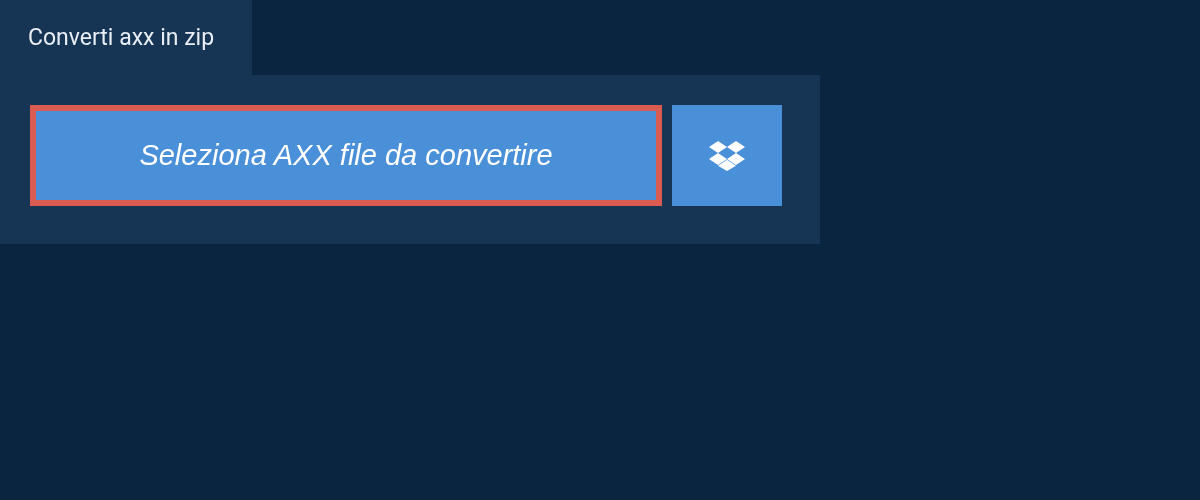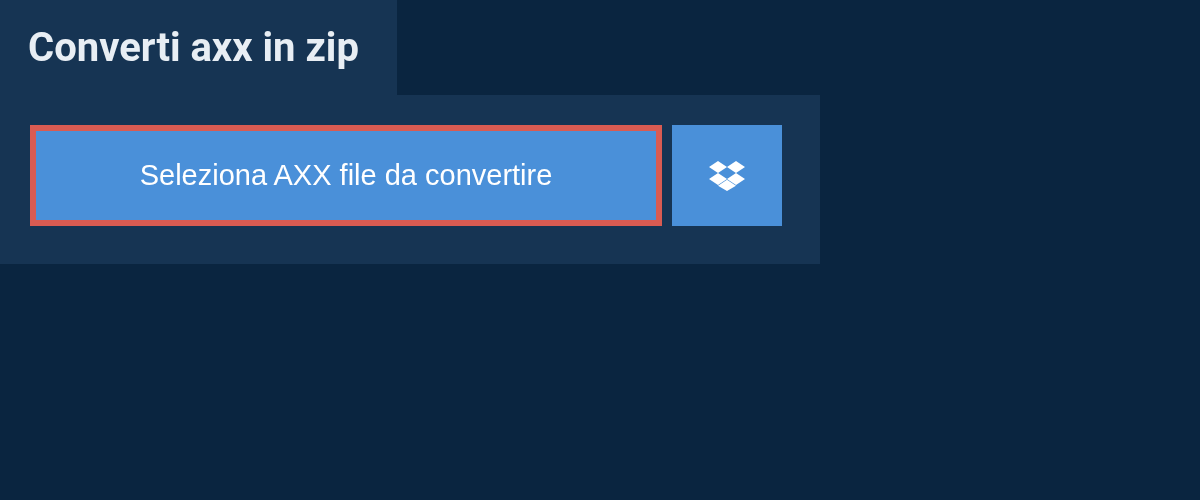--- a/index.html
+++ b/index.html
@@ -13,22 +13,22 @@
       background: #0a2540;
       font-family: -apple-system, BlinkMacSystemFont, "Segoe UI", Roboto, Helvetica, Arial, sans-serif;
       overflow: hidden;
     }
     .tab-container {
       display: flex;
     }
     .tab {
       background: #163453;
       color: #e8eef4;
-      font-size: 40px;
-      font-weight: 700;
+      font-size: 23px;
+      font-weight: 400;
       padding: 24px 38px 24px 28px;
       display: inline-block;
     }
     .content-panel {
       background: #163453;
       padding: 30px 30px 38px 30px;
       width: 820px;
     }
     .button-row {
       display: flex;
@@ -44,20 +44,21 @@
       font-size: 29px;
       font-weight: 300;
       padding: 28px 44px;
       border: none;
       cursor: pointer;
       display: flex;
       align-items: center;
       justify-content: center;
       min-width: 620px;
       height: 100%;
+      font-style: italic;
     }
     .dropbox-button {
       background: #4a90d9;
       border: none;
       cursor: pointer;
       display: flex;
       align-items: center;
       justify-content: center;
       width: 110px;
     }

